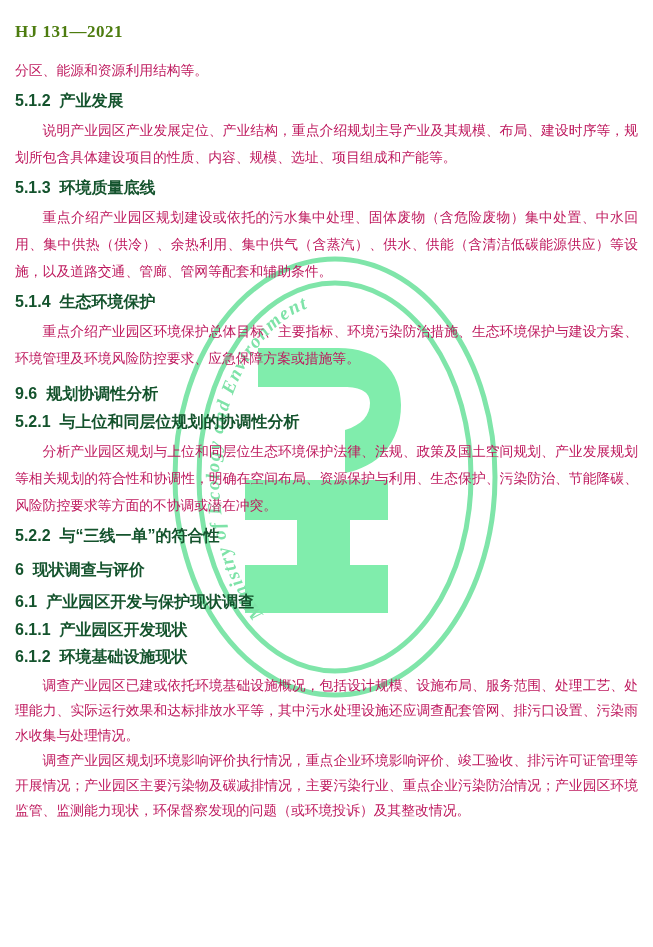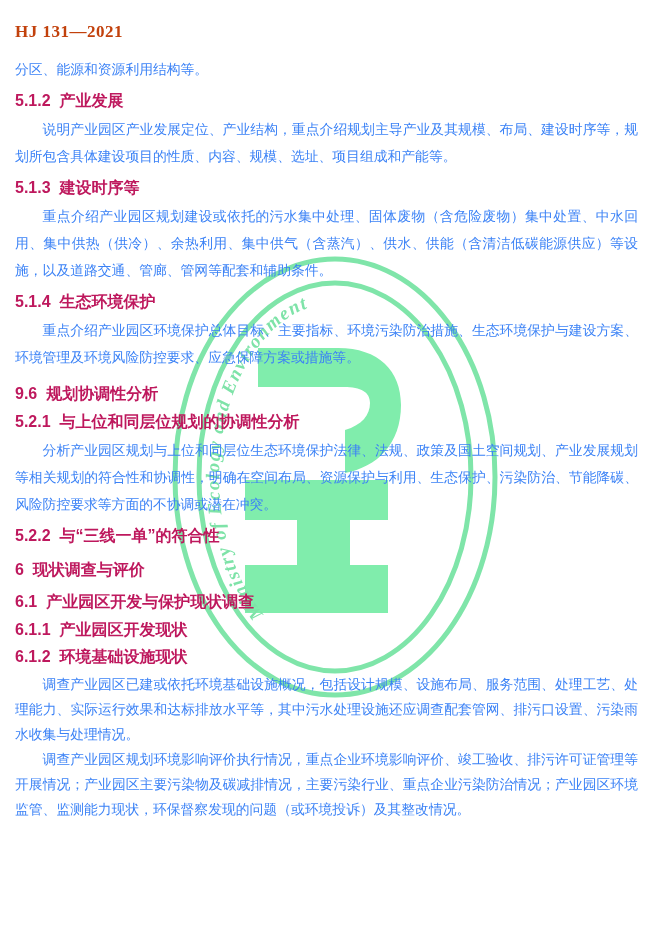--- a/index.html
+++ b/index.html
@@ -31,41 +31,41 @@
   .content {
     position: relative;
     z-index: 1;
     padding: 22px 15px 0 15px;
   }
   .doc-num {
     font-family: "Liberation Serif", serif;
     font-weight: bold;
     font-size: 17px;
     line-height: 20px;
-    color: #c2410c;
+    color: #4d7c0f;
     margin: 0 0 15px 0;
     letter-spacing: 0.5px;
   }
   .blk-p {
-    font-family: Liberation Mono, monospace;
+    font-family: Liberation Serif, serif;
     font-size: 13.8px;
     line-height: 27px;
-    color: #3b82f6;
+    color: #be185d;
     margin: 0;
     text-align: justify;
     text-align-last: left;
   }
   .blk-p.tight { line-height: 25px; }
   .indent { text-indent: 2em; }
   .blk-h1, .blk-h2, .blk-h3 {
     font-family: "Liberation Sans", sans-serif;
     font-weight: bold;
     font-size: 16px;
     line-height: 20px;
-    color: #be185d;
+    color: #14532d;
     white-space: pre-wrap;
   }
   .blk-h1 { margin: 14px 0 12px 0; }
   .blk-h2 { margin: 12px 0 8px 0; }
   .blk-h3 { margin: 7px 0 6px 0; }
 </style>
 </head>
 <body>
 
 <div class="page">
@@ -86,21 +86,21 @@
   <main class="content">
 
     <div class="doc-num">HJ 131—2021</div>
 
     <p class="blk-p">分区、能源和资源利用结构等。</p>
 
     <div class="blk-h3">5.1.2  产业发展</div>
 
     <p class="blk-p indent">说明产业园区产业发展定位、产业结构，重点介绍规划主导产业及其规模、布局、建设时序等，规划所包含具体建设项目的性质、内容、规模、选址、项目组成和产能等。</p>
 
-    <div class="blk-h3">5.1.3  建设时序等</div>
+    <div class="blk-h3">5.1.3  环境质量底线</div>
 
     <p class="blk-p indent">重点介绍产业园区规划建设或依托的污水集中处理、固体废物（含危险废物）集中处置、中水回用、集中供热（供冷）、余热利用、集中供气（含蒸汽）、供水、供能（含清洁低碳能源供应）等设施，以及道路交通、管廊、管网等配套和辅助条件。</p>
 
     <div class="blk-h3">5.1.4  生态环境保护</div>
 
     <p class="blk-p indent">重点介绍产业园区环境保护总体目标、主要指标、环境污染防治措施、生态环境保护与建设方案、环境管理及环境风险防控要求、应急保障方案或措施等。</p>
 
     <div class="blk-h2">9.6  规划协调性分析</div>
 
     <div class="blk-h3">5.2.1  与上位和同层位规划的协调性分析</div>

